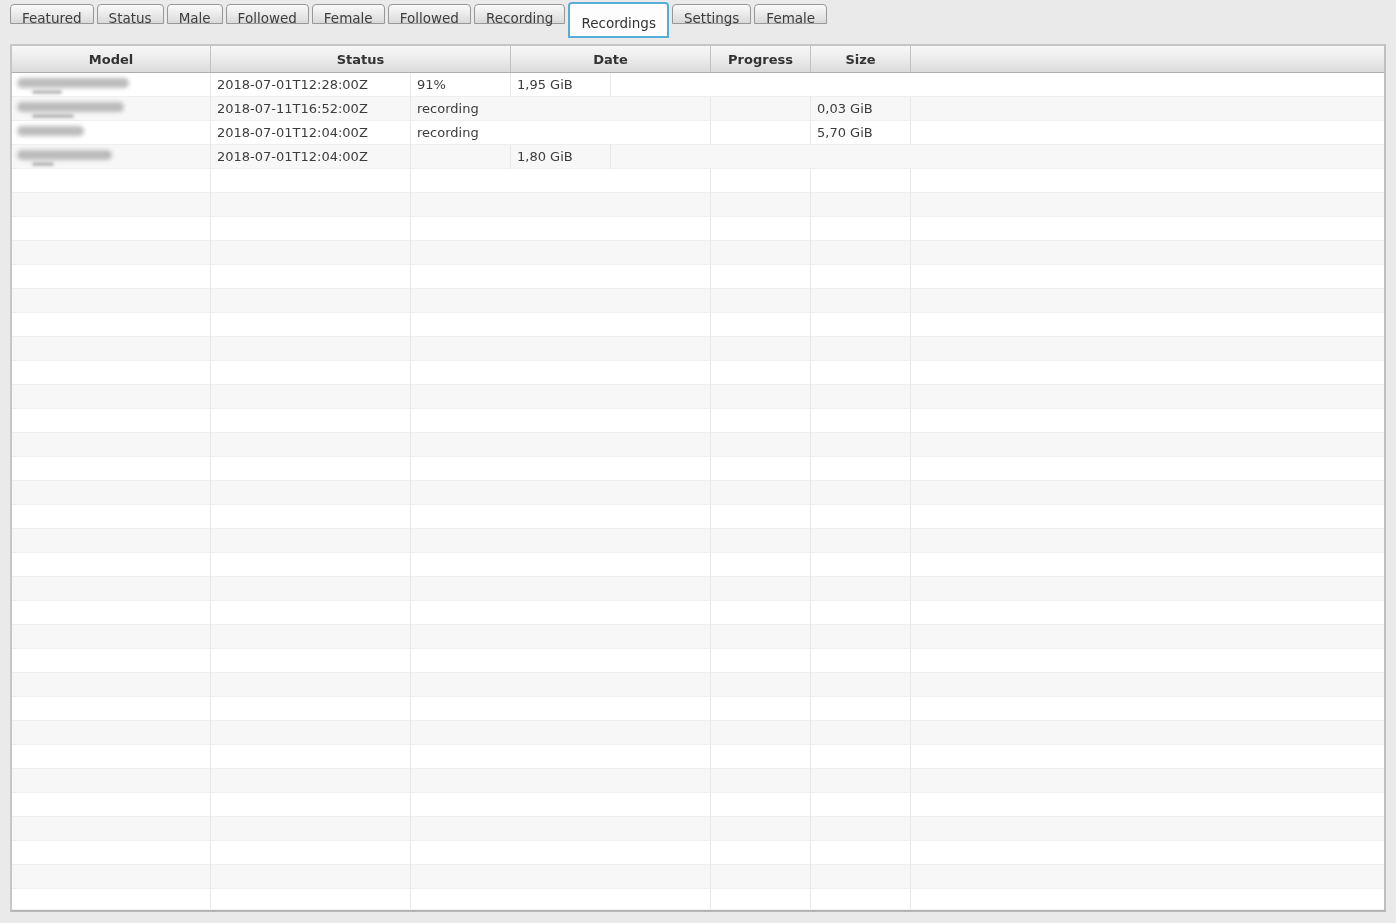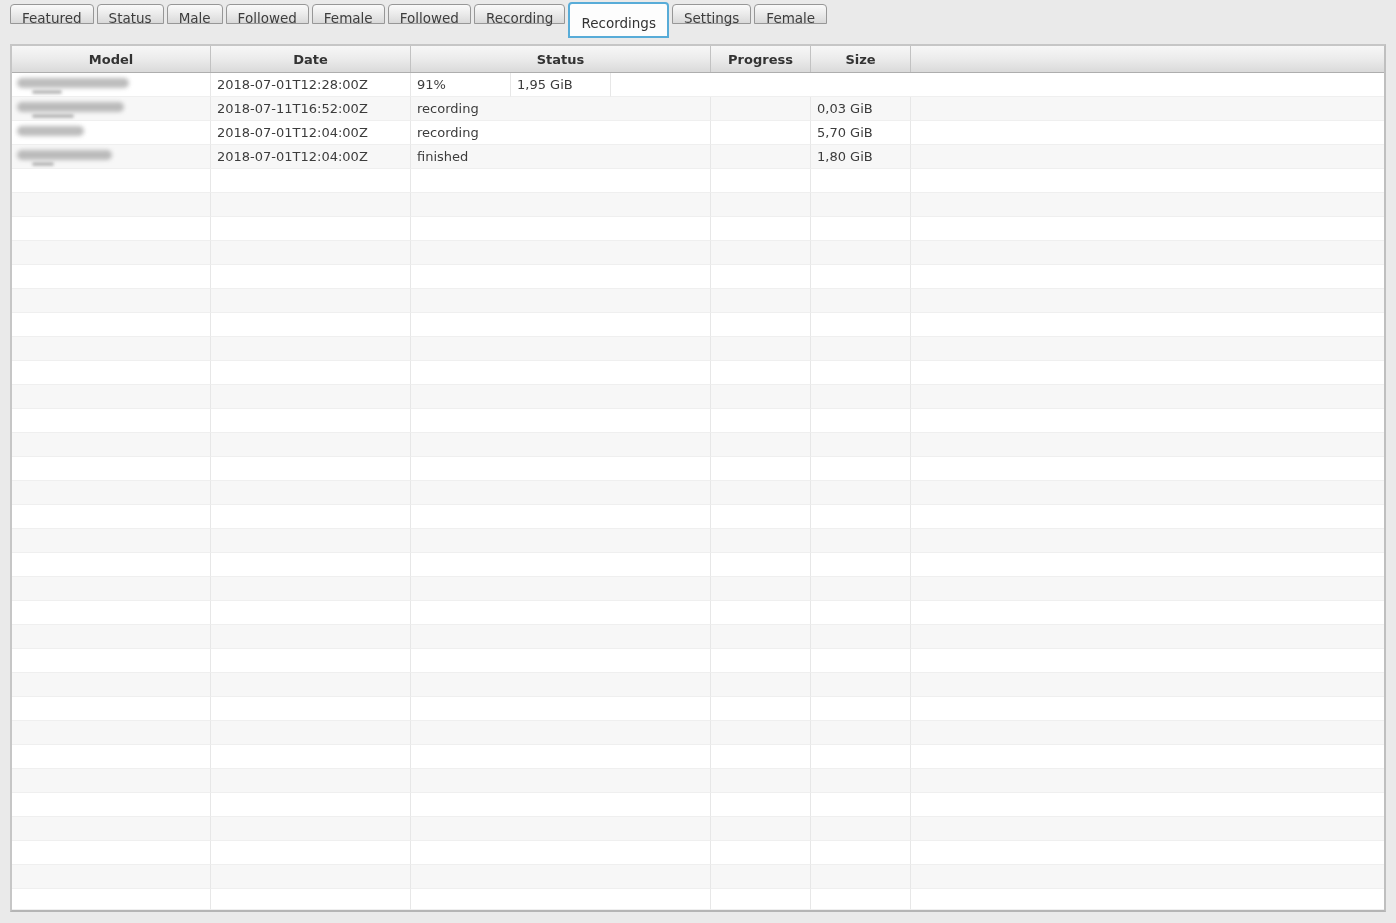--- a/index.html
+++ b/index.html
@@ -96,22 +96,22 @@
     <div class="tab">Followed</div>
     <div class="tab">Recording</div>
     <div class="tab active">Recordings</div>
     <div class="tab">Settings</div>
     <div class="tab">Female</div>
   </div>
 
 <div class="table-frame">
   <div class="thead">
       <div class="th c0">Model</div>
+      <div class="th c2">Status</div>
       <div class="th c1">Date</div>
-      <div class="th c2">Status</div>
       <div class="th c3">Progress</div>
       <div class="th c4">Size</div>
       <div class="th c5"></div>
     </div>
   <div class="tbody">
       <div class="row">
     <div class="td c0 model-cell">
           <div class="blob" style="width: 112px;"></div>
           <div class="blob-sub" style="width: 30px;"></div>
         </div>
@@ -140,21 +140,20 @@
     <div class="td c3"></div>
     <div class="td c4">5,70 GiB</div>
     <div class="td c5"></div>
   </div>
       <div class="row">
     <div class="td c0 model-cell">
           <div class="blob" style="width: 95px;"></div>
           <div class="blob-sub" style="width: 22px;"></div>
         </div>
     <div class="td c1">2018-07-01T12:04:00Z</div>
-    <div class="td c2">finished</div>
     <div class="td c3"></div>
     <div class="td c4">1,80 GiB</div>
     <div class="td c5"></div>
   </div>
       <div class="row">
     <div class="td c0 model-cell"></div>
     <div class="td c1"></div>
     <div class="td c2"></div>
     <div class="td c3"></div>
     <div class="td c4"></div>

